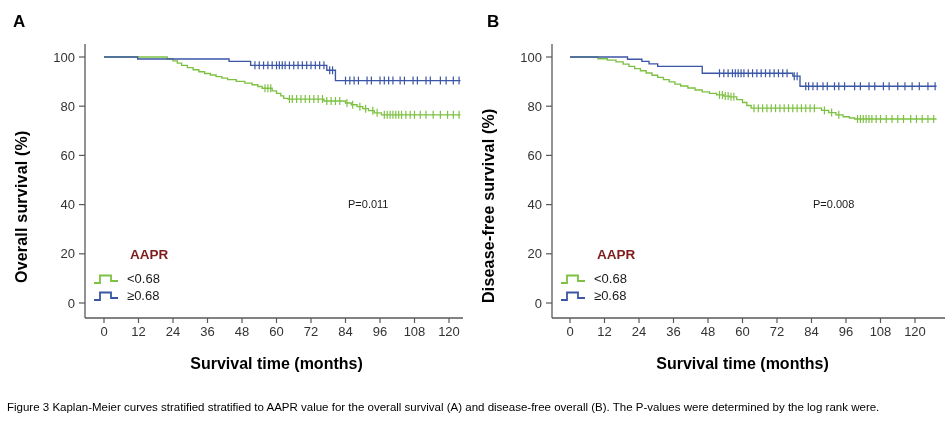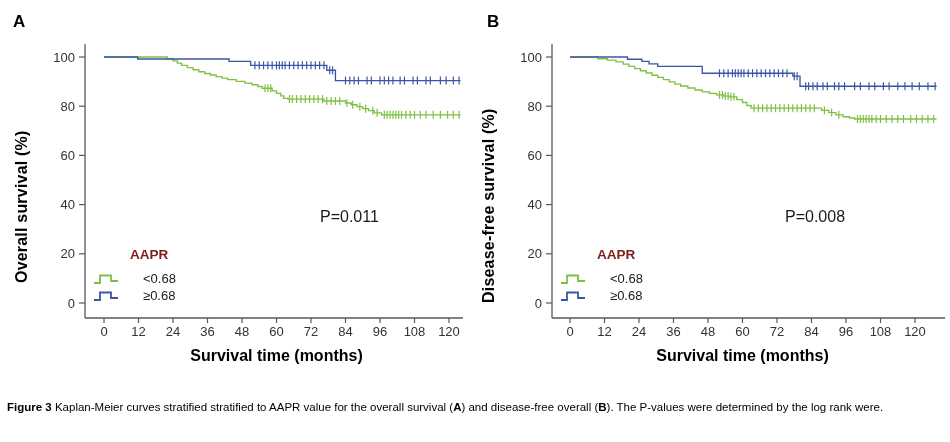--- a/index.html
+++ b/index.html
@@ -10,36 +10,36 @@
   .chart-layer{position:absolute;left:0;top:0;width:950px;height:390px;}
   .panel-letter{position:absolute;font-size:17px;font-weight:700;color:#000;}
   .panel-letter.a{left:13px;top:12px;}
   .panel-letter.b{left:487px;top:12px;}
   .y-title{
     position:absolute;font-size:16px;font-weight:700;color:#000;white-space:nowrap;
     transform:rotate(-90deg);transform-origin:0 0;letter-spacing:0.2px;
   }
   .y-title.a{left:13px;top:283px;}
   .y-title.b{left:480px;top:303px;}
-  .x-title{position:absolute;font-size:16px;font-weight:700;color:#000;text-align:center;width:345px;top:347px;}
+  .x-title{position:absolute;font-size:16px;font-weight:700;color:#000;text-align:center;width:345px;top:355px;}
   .x-title.a{left:104px;}
   .x-title.b{left:570px;}
-  .p-value{position:absolute;top:208px;font-size:16px;color:#1a1a1a;}
+  .p-value{position:absolute;top:198px;font-size:11px;color:#1a1a1a;margin-left:28px;}
   .p-value.a{left:320px;}
   .p-value.b{left:785px;}
   .legend{position:absolute;top:247px;}
   .legend.a{left:93px;}
   .legend.b{left:560px;}
   .legend-title{font-size:13.5px;font-weight:700;color:#7f1d1d;margin-left:37px;margin-bottom:8px;}
-  .legend-row{display:flex;align-items:center;height:17px;gap:16px;}
+  .legend-row{display:flex;align-items:center;height:17px;}
   .legend-glyph{width:27px;height:12px;display:block;}
   .legend-label{font-size:13px;color:#1a1a1a;margin-left:7px;}
   .caption{position:absolute;left:7px;top:398px;width:938px;font-size:11.5px;line-height:1.6;color:#000;}
   .caption p{margin:0;}
-  .caption .b{font-weight:700;}
+  .caption .b{font-weight:400;}
 </style>
 </head>
 <body>
 
 <div class="stage">
 
   <svg id="km-svg" class="chart-layer" width="950" height="390" viewBox="0 0 950 390" xmlns="http://www.w3.org/2000/svg">
       <g>
         <line x1="85" y1="44" x2="85" y2="318" stroke="#595959" stroke-width="1.3"></line>
         <line x1="85" y1="318" x2="463" y2="318" stroke="#595959" stroke-width="1.3"></line>

